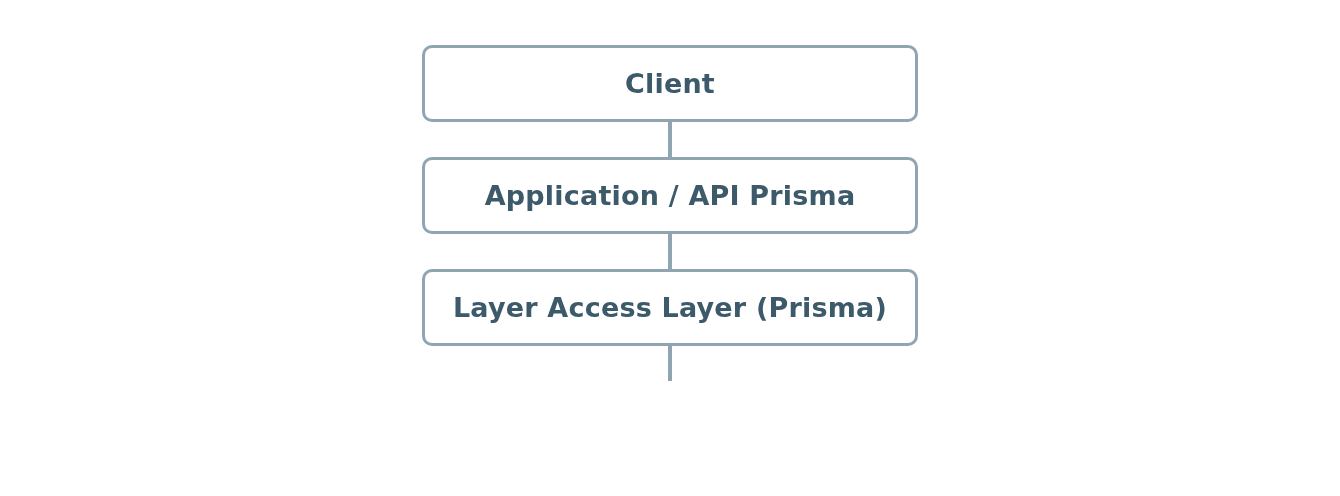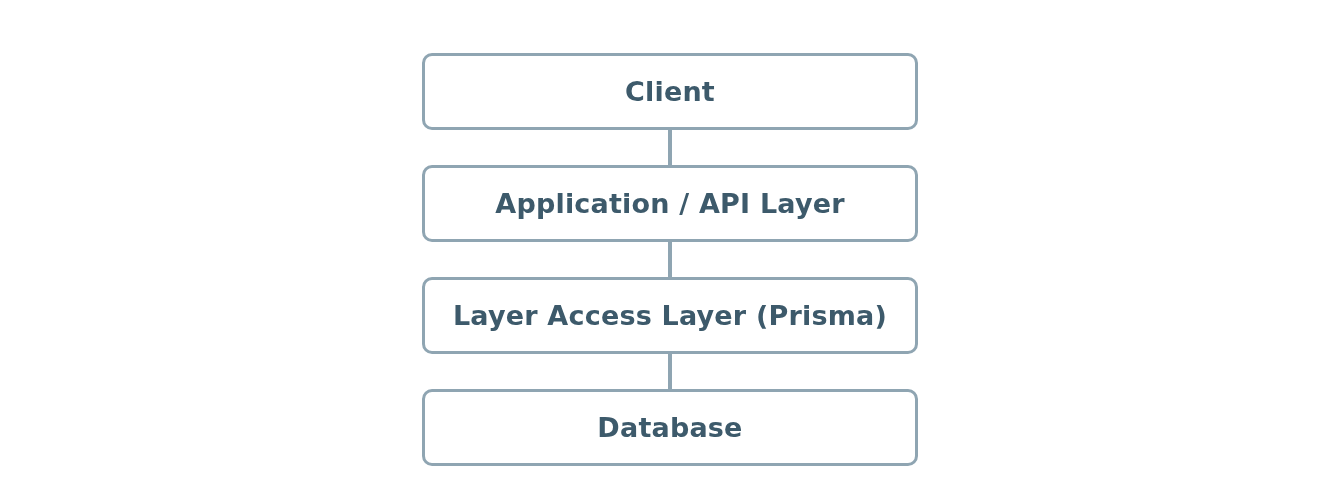--- a/index.html
+++ b/index.html
@@ -9,21 +9,21 @@
   }
   .canvas {
     position: relative;
     width: 1340px;
     height: 496px;
     background: var(--bg, #ffffff);
     overflow: hidden;
   }
   .flow-column {
     width: 496px;
-    margin: 12px auto;
+    margin: 4px auto;
     padding-top: 41px;
     display: flex;
     flex-direction: column;
     align-items: stretch;
   }
   .node {
     height: 77px;
     width: 100%;
     background: var(--node-fill, #ffffff);
     border: 3px solid var(--node-border, #8fa5b2);
@@ -50,29 +50,26 @@
 <div class="canvas">
   <div class="flow-column">
 
     <div class="node">
       <span>Client</span>
     </div>
 
     <div class="connector"></div>
 
     <div class="node">
-      <span>Application / API Layer</span>
+      <span>Application / API Prisma</span>
     </div>
 
     <div class="connector"></div>
 
     <div class="node">
       <span>Layer Access Layer (Prisma)</span>
     </div>
 
     <div class="connector"></div>
 
-    <div class="node">
-      <span>Database</span>
-    </div>
 
   </div>
 </div>
 
 </body></html>

